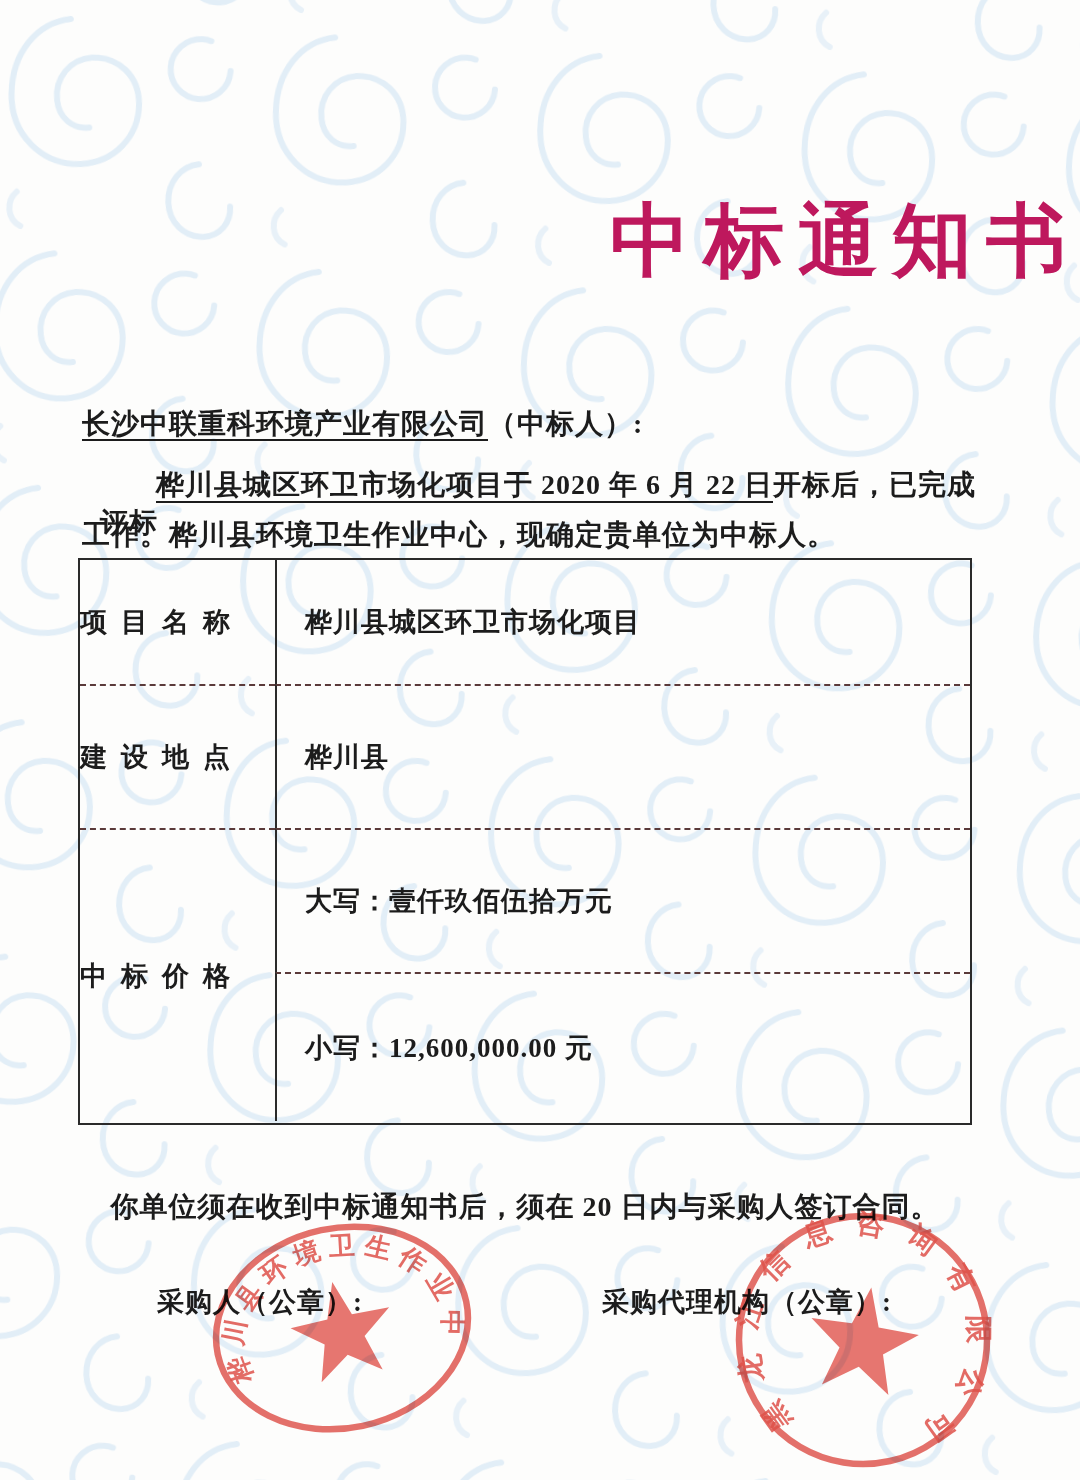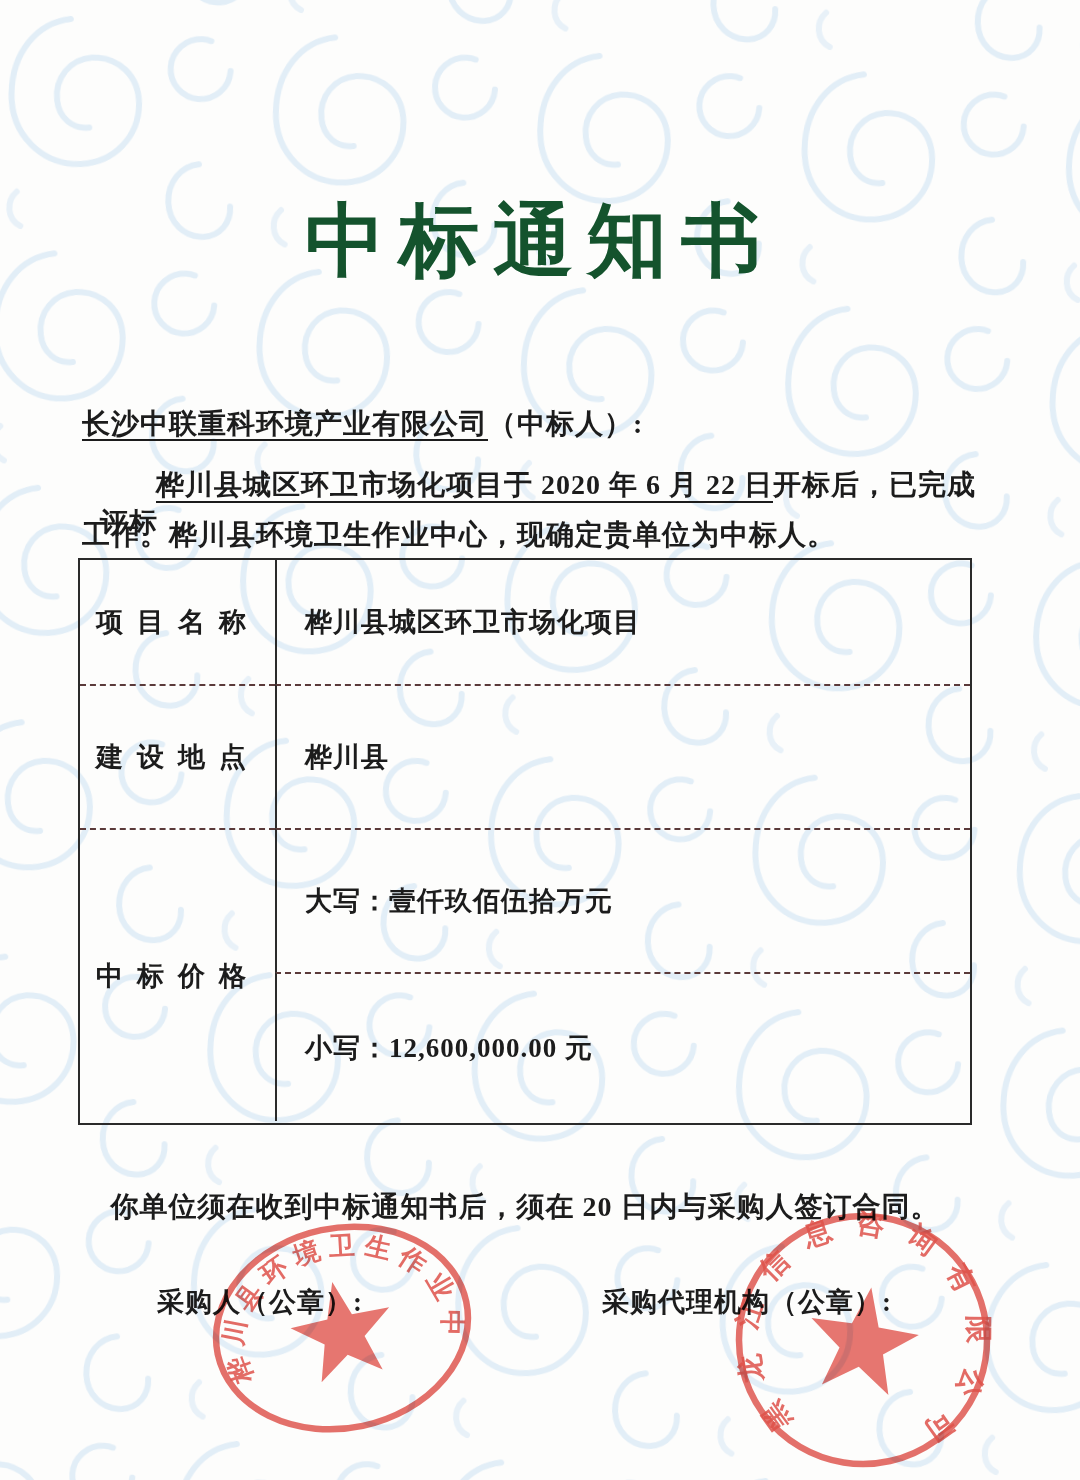--- a/index.html
+++ b/index.html
@@ -6,22 +6,22 @@
   .page{
     position:relative;width:1080px;height:1480px;margin:0 auto;
     background:#fdfdfc;overflow:hidden;
     font-family:"Liberation Serif","DejaVu Serif",serif;
     color:#1c1c1c;
   }
   .bg{position:absolute;inset:0;z-index:0;}
   .content{position:absolute;inset:0;z-index:1;}
   .doc-title{
     position:absolute;top:188px;left:0;width:100%;
-    text-align:center;font-size:80px;font-weight:700;
-    letter-spacing:14px;color:#14532d;
+    text-align:right;font-size:80px;font-weight:700;
+    letter-spacing:14px;color:#be185d;
   }
   .proj-no{
     position:absolute;top:356px;right:110px;
     font-size:27px;font-weight:700;letter-spacing:1px;
   }
   .recipient{
     position:absolute;top:405px;left:82px;
     font-size:28px;font-weight:700;letter-spacing:1px;
   }
   .recipient .uline{text-decoration:underline;text-underline-offset:6px;}
@@ -35,21 +35,21 @@
     font-size:28px;font-weight:700;letter-spacing:1px;
   }
   .award-table{
     position:absolute;left:78px;top:558px;width:894px;height:567px;
     border:2px solid #2a2a2a;box-sizing:border-box;
     display:grid;grid-template-columns:195px 1fr;
     grid-template-rows:124px 144px 144px 149px;
   }
   .cell{display:flex;align-items:center;box-sizing:border-box;}
   .cell.label{
-    padding-left:16px;font-size:27px;font-weight:700;letter-spacing:14px;
+    font-size:27px;font-weight:700;letter-spacing:14px;
   }
   .cell.value{
     border-left:2px solid #2a2a2a;padding-left:28px;
     font-size:27px;font-weight:700;letter-spacing:1px;
   }
   .sep-top{border-top:2px dashed #5a3a3a;}
   .label-span{grid-row:3/5;}
   .notice-line{
     position:absolute;top:1188px;left:50px;width:950px;
     text-align:center;font-size:28px;font-weight:700;letter-spacing:1px;

